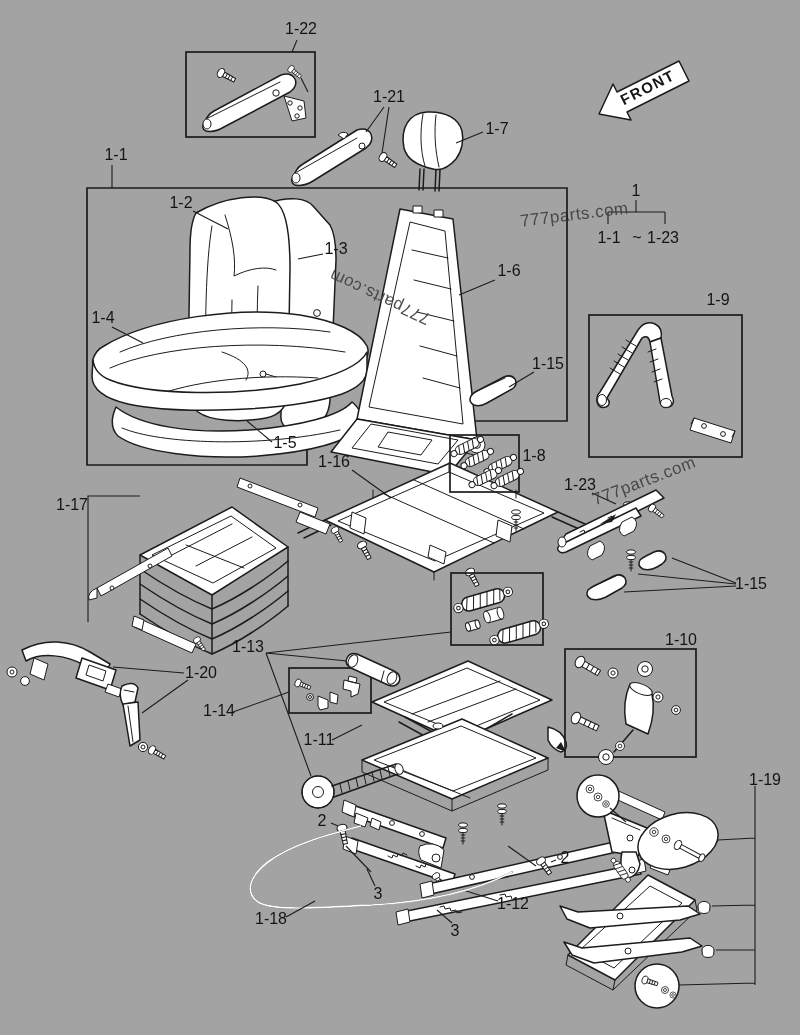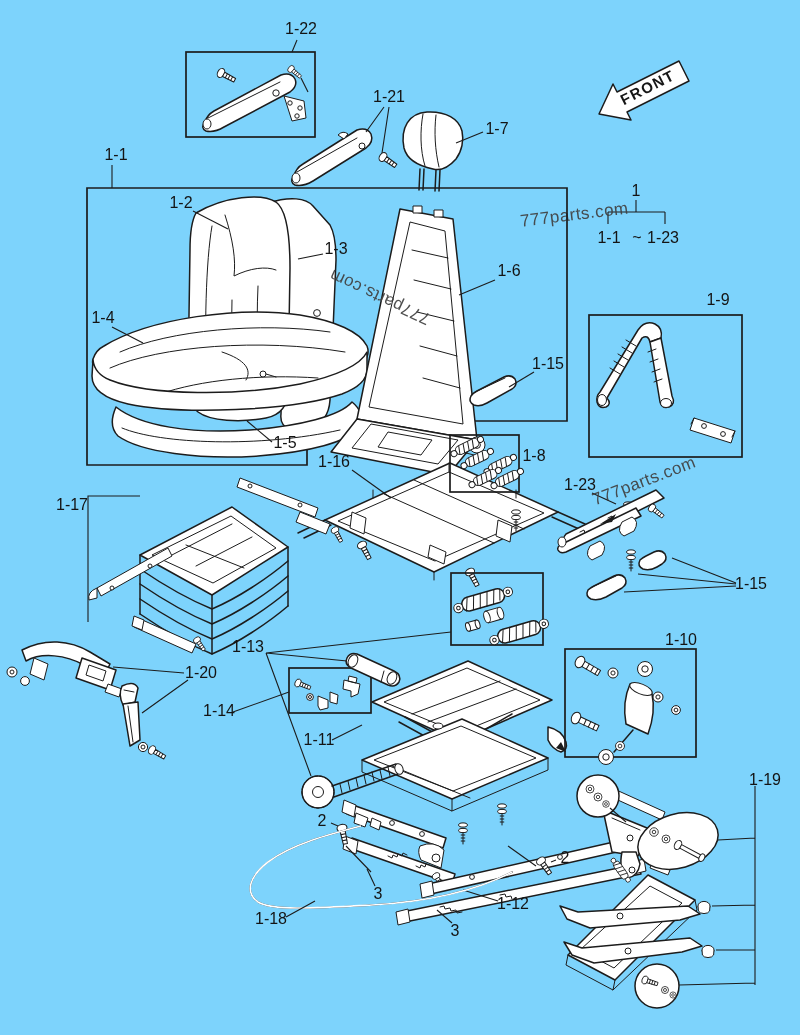--- a/index.html
+++ b/index.html
@@ -1,16 +1,16 @@
 <!DOCTYPE html>
 <html><head>
 <meta charset="utf-8">
 <style>
   html,body{margin:0;padding:0;background:#fff;}
-  .stage{position:relative;width:800px;height:1035px;background:#7dd3fc;overflow:hidden;
+  .stage{position:relative;width:800px;height:1035px;background:#a3a3a3;overflow:hidden;
          font-family:"Liberation Sans",sans-serif;}
   svg{display:block}
   .s  {fill:none;stroke:#1c1c1c;stroke-width:1.5;stroke-linecap:round;stroke-linejoin:round}
   .t  {stroke-width:1}
   .sw {fill:#fff;stroke:#1c1c1c;stroke-width:1.5;stroke-linejoin:round;stroke-linecap:round}
   .swt{fill:#fff;stroke:#1c1c1c;stroke-width:1;stroke-linejoin:round}
   .lead{fill:none;stroke:#1c1c1c;stroke-width:1.1}
   .bx {fill:none;stroke:#1c1c1c;stroke-width:1.7}
   .dk {fill:#1c1c1c;stroke:none}
   text.lbl{font-family:"Liberation Sans",sans-serif;font-size:16px;fill:#141414}

